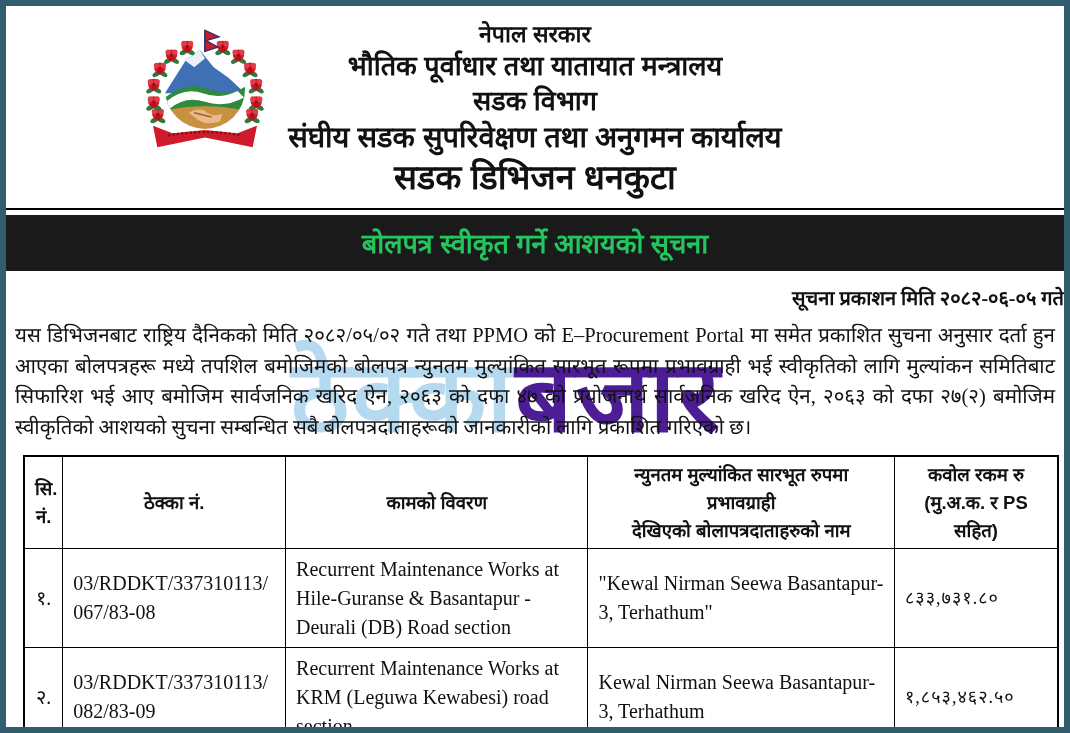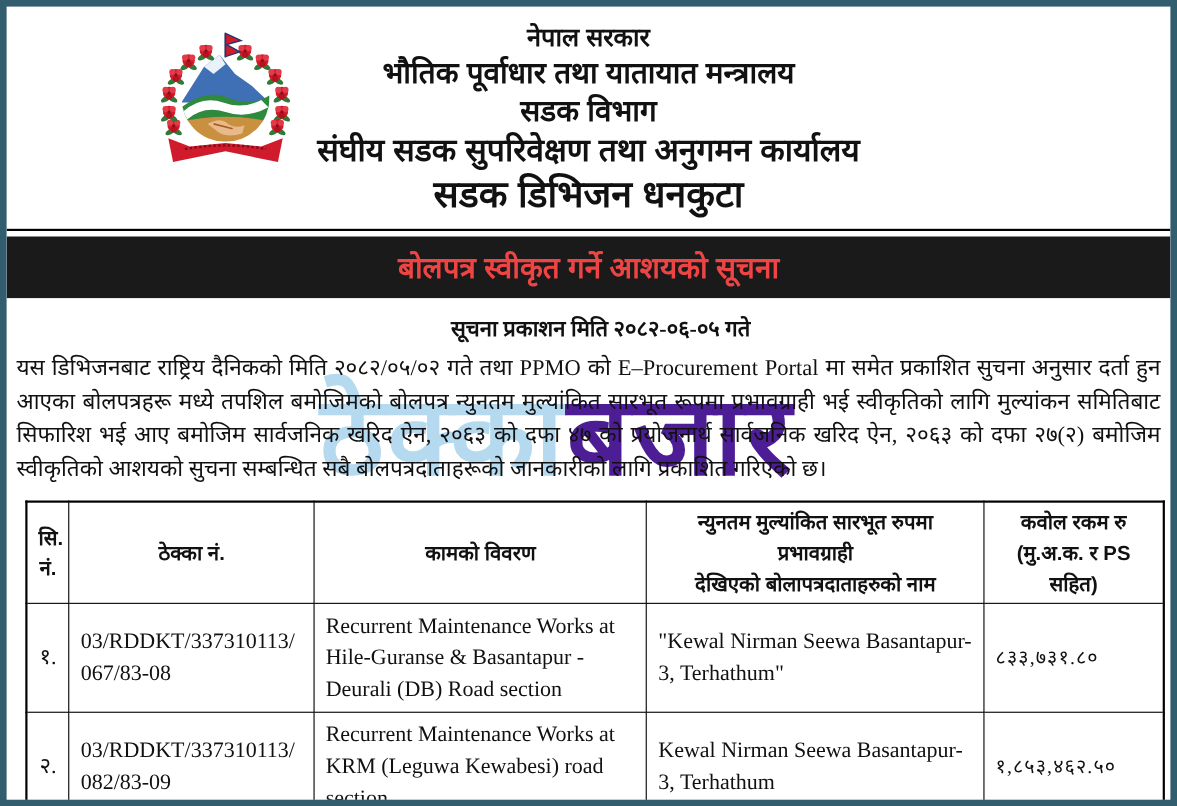--- a/index.html
+++ b/index.html
@@ -25,25 +25,25 @@
   .wm-2{color:#4c1d95;}
   .emblem{position:absolute;left:133px;top:20px;width:132px;height:130px;}
   .hdr{text-align:center;font-family:"Liberation Sans", sans-serif;font-weight:bold;padding-top:14px;line-height:1.28;}
   .hdr .l1{font-size:23px;}
   .hdr .l2{font-size:27px;}
   .hdr .l3{font-size:27px;}
   .hdr .l4{font-size:29px;}
   .hdr .l5{font-size:34px;}
   .rule{border:0;border-top:2px solid #000;margin:9px 0 5px 0;}
   .banner{
-    background:#1a1a1a;color:#ef4444;text-align:center;
+    background:#1a1a1a;color:#22c55e;text-align:center;
     font-family:"Liberation Sans", sans-serif;font-weight:bold;
     font-size:27px;padding:9px 0 10px;
   }
-  .dateline{text-align:center;font-weight:bold;font-size:20px;margin-top:13px;font-family:"Liberation Serif", serif;padding-left:22px;}
+  .dateline{text-align:right;font-weight:bold;font-size:20px;margin-top:13px;font-family:"Liberation Serif", serif;padding-left:22px;}
   .para{
     margin:9px 9px 0 9px;
     font-size:20.5px;line-height:30.5px;
     text-align:justify;
   }
   table.tbl{
     border-collapse:collapse;
     margin:13px 17px 0 17px;
     width:1036px;
     table-layout:fixed;

